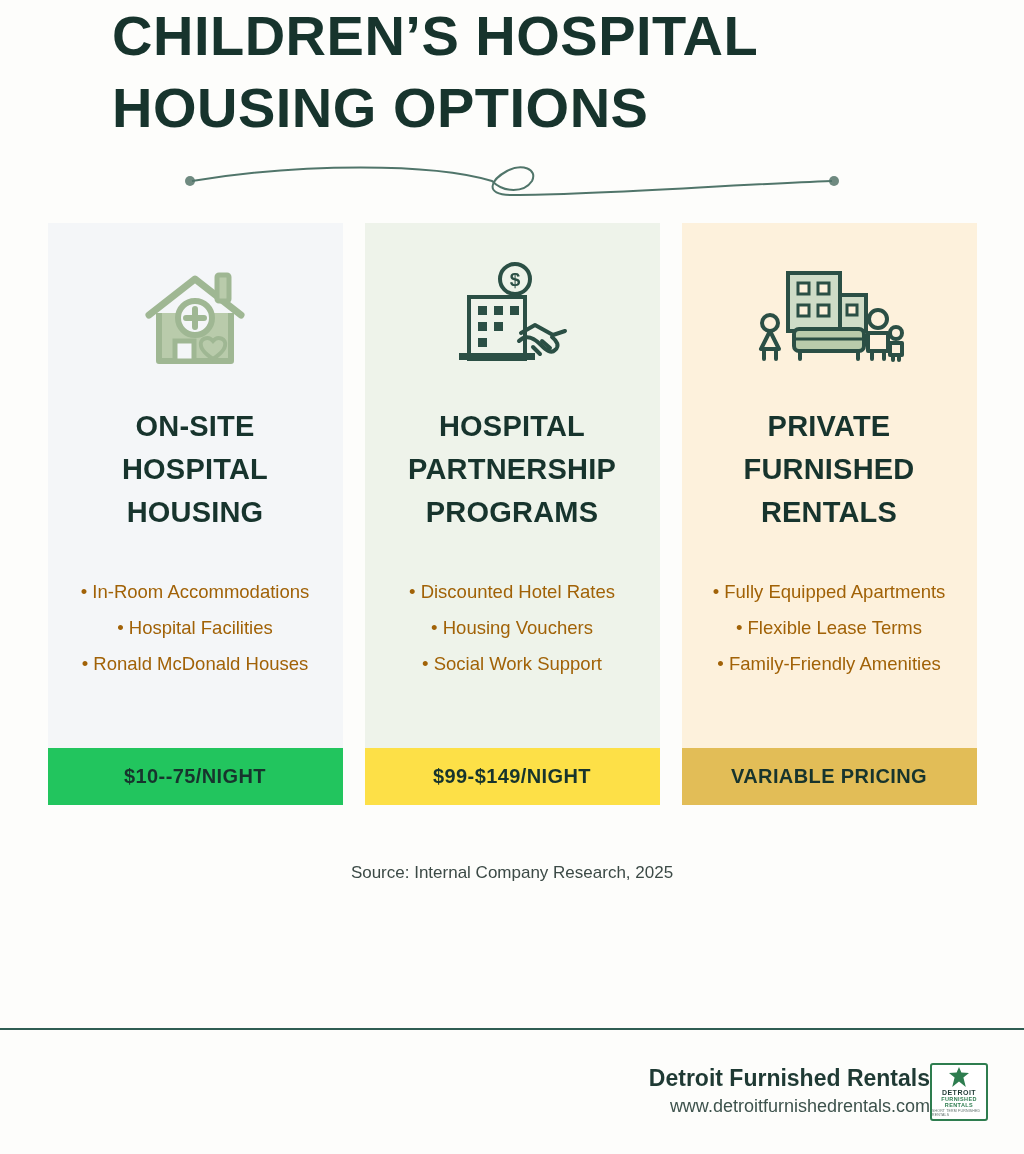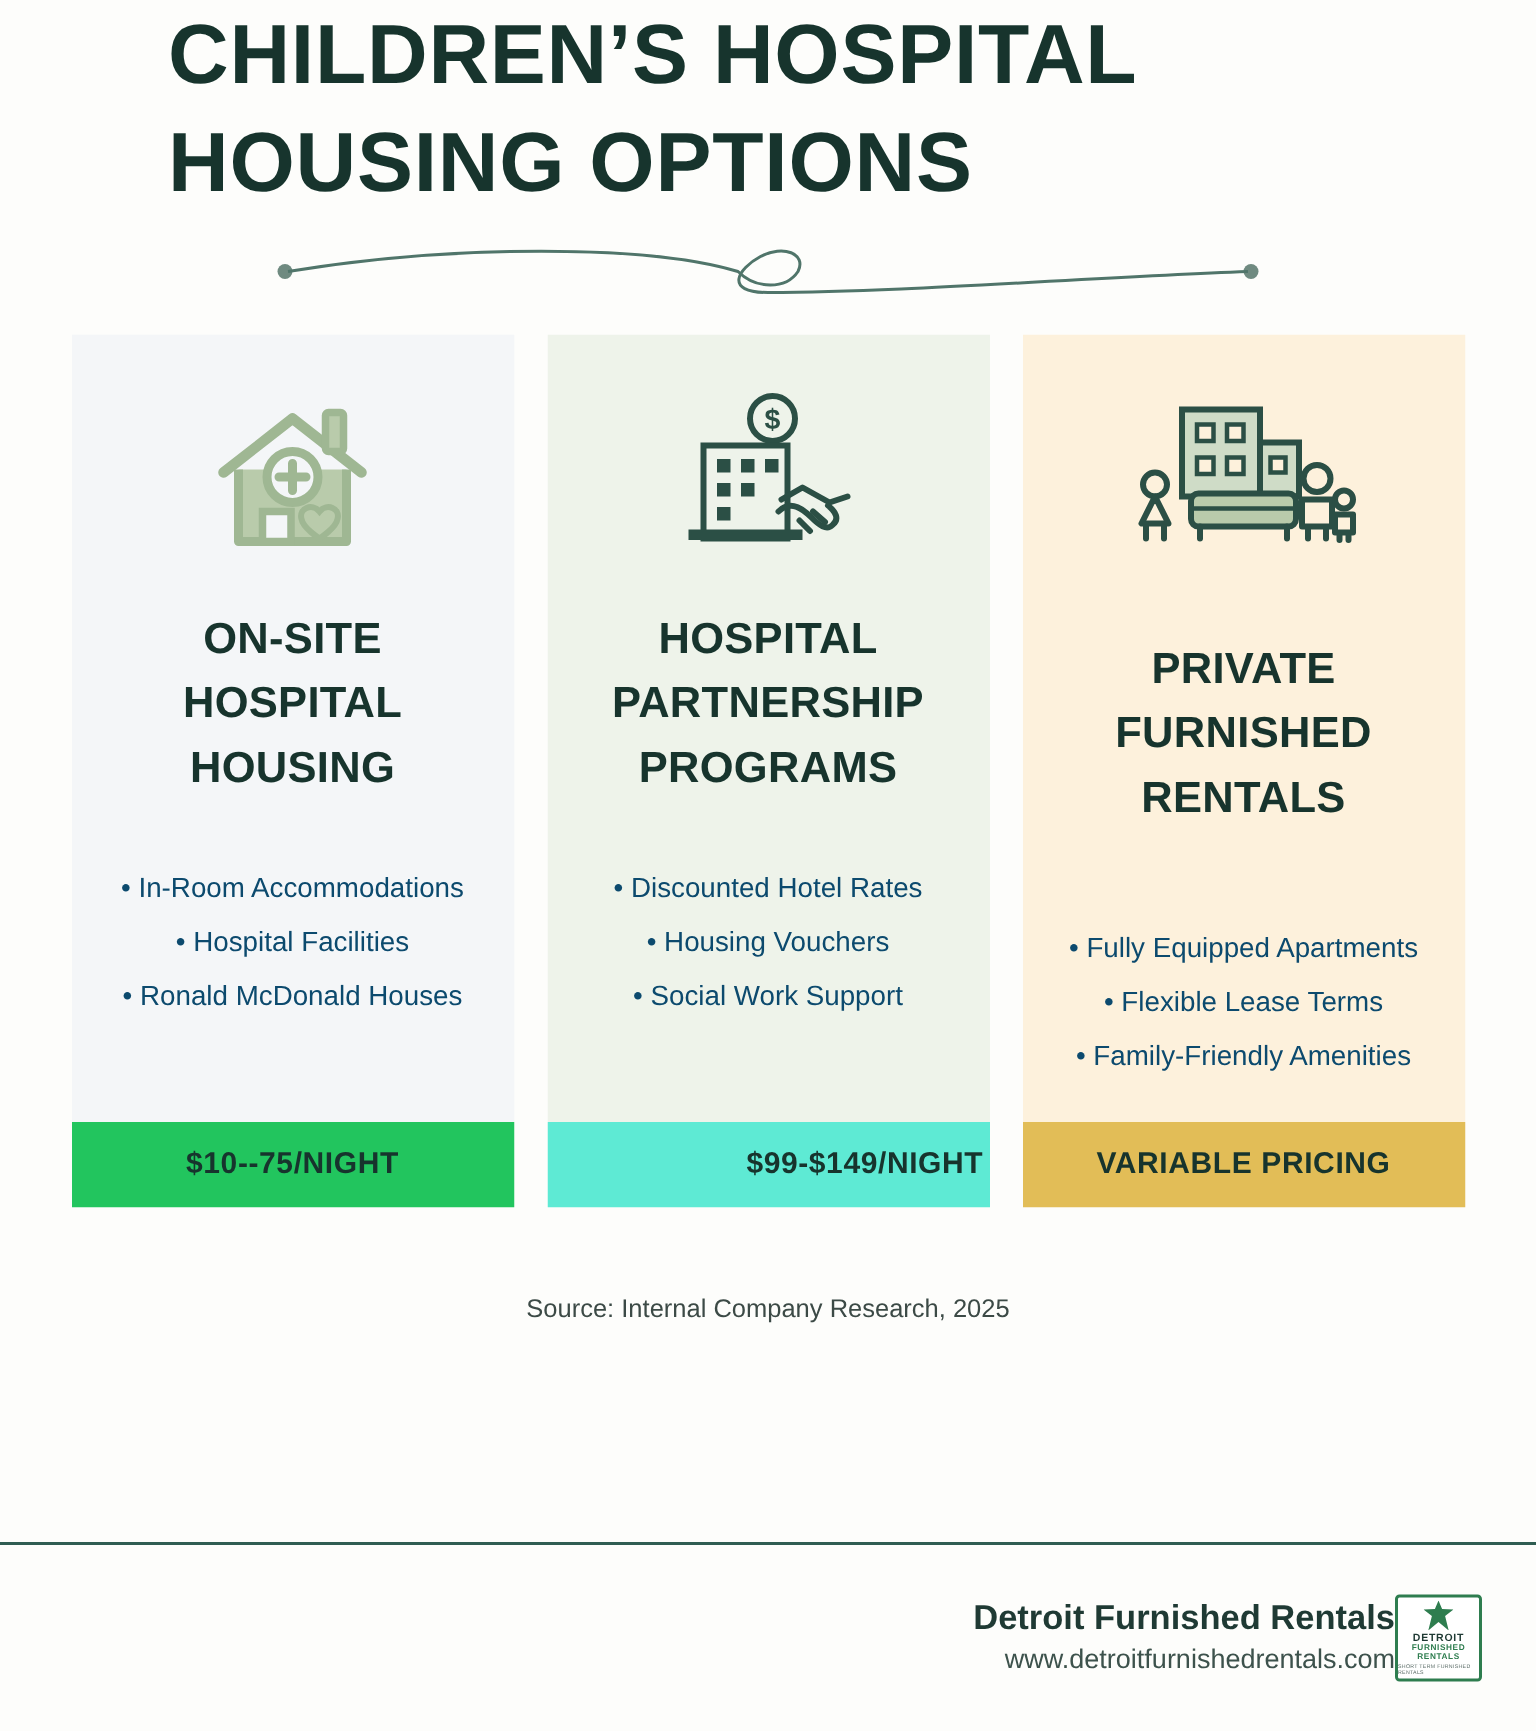--- a/index.html
+++ b/index.html
@@ -90,21 +90,21 @@
   }
   .card-list {
     list-style: none;
     margin: 40px 0 0;
     padding: 0;
     text-align: center;
   }
   .card-list li {
     font-size: 18.5px;
     line-height: 1.95;
-    color: #0c4a6e;
+    color: #a16207;
     white-space: nowrap;
   }
   .card-price {
     width: 100%;
     box-sizing: border-box;
     text-align: center;
     font-size: 20px;
     font-weight: bold;
     letter-spacing: 0.4px;
     padding: 17px 4px;
@@ -246,25 +246,25 @@
             <path d="M86 86 l7 7 M95 80 l8 7" fill="none" stroke="#2b4f45" stroke-width="4" stroke-linecap="round"></path>
           </svg>
         </div>
         <div class="card-title">Hospital Partnership Programs</div>
         <ul class="card-list">
           <li>• Discounted Hotel Rates</li>
           <li>• Housing Vouchers</li>
           <li>• Social Work Support</li>
         </ul>
       </div>
-      <div class="card-price" style="background:#5eead4;text-align:right;">$99-$149/Night</div>
+      <div class="card-price" style="background:#fde047;">$99-$149/Night</div>
     </div>
 
     <div class="card">
-      <div class="card-body" style="background:#fdf1dc;gap:20px;">
+      <div class="card-body" style="background:#fdf1dc;">
         <div class="icon-box">
           <svg width="150" height="112" viewBox="0 0 150 112">
             <rect x="34" y="12" width="52" height="58" fill="#cfdcc7" stroke="#2b4f45" stroke-width="4"></rect>
             <rect x="86" y="34" width="26" height="36" fill="#cfdcc7" stroke="#2b4f45" stroke-width="4"></rect>
             <rect x="44" y="22" width="11" height="11" fill="#fdf1dc" stroke="#2b4f45" stroke-width="3"></rect>
             <rect x="64" y="22" width="11" height="11" fill="#fdf1dc" stroke="#2b4f45" stroke-width="3"></rect>
             <rect x="44" y="44" width="11" height="11" fill="#fdf1dc" stroke="#2b4f45" stroke-width="3"></rect>
             <rect x="64" y="44" width="11" height="11" fill="#fdf1dc" stroke="#2b4f45" stroke-width="3"></rect>
             <rect x="93" y="44" width="10" height="10" fill="#fdf1dc" stroke="#2b4f45" stroke-width="3"></rect>
             <rect x="40" y="68" width="70" height="22" rx="5" fill="#b9cbab" stroke="#2b4f45" stroke-width="4"></rect>

